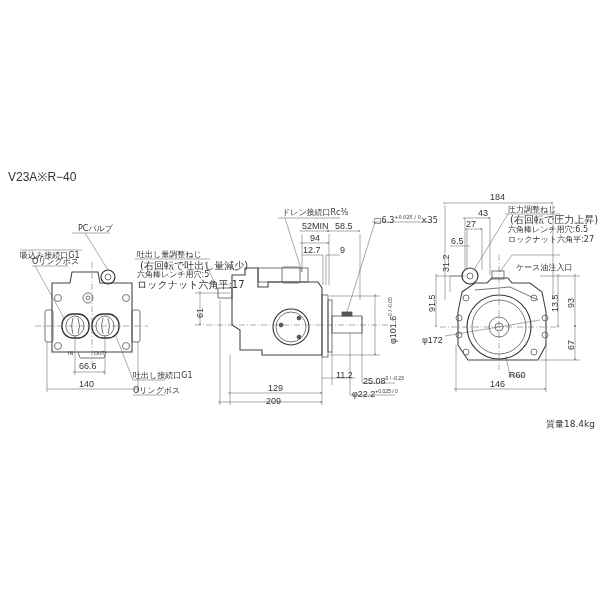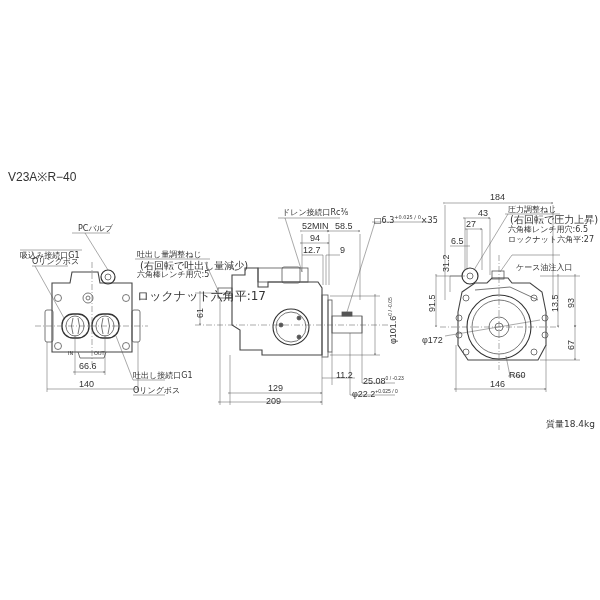--- a/index.html
+++ b/index.html
@@ -206,21 +206,21 @@
 <div class="lbl" style="left:133px;top:371px">吐出し接続口G1</div>
 <div class="lbl" style="left:133px;top:386px">Oリングボス</div>
 <div class="lbl" style="left:68px;top:349px;font-size:5px">IN</div>
 <div class="lbl" style="left:94px;top:349px;font-size:5px">OUT</div>
 <div class="dim" style="left:79px;top:361px">66.6</div>
 <div class="dim" style="left:79px;top:379px">140</div>
 
 <div class="lbl" style="left:137px;top:250px">吐出し量調整ねじ</div>
 <div class="lbl" style="left:140px;top:261px;font-size:10px">(右回転で吐出し量減少)</div>
 <div class="lbl" style="left:137px;top:270px">六角棒レンチ用穴:5</div>
-<div class="lbl" style="left:137px;top:292px;font-size:12px">ロックナット六角平:17</div>
+<div class="lbl" style="left:137px;top:280px;font-size:10px">ロックナット六角平:17</div>
 <div class="lbl" style="left:282px;top:208px"><span>ドレン接続口Rc</span><span>⅜</span></div>
 <div class="lbl" style="left:374px;top:213px"><span>□6.3</span><sup>+0.025 / 0</sup><span>×35</span></div>
 <div class="dim" style="left:302px;top:221px">52MIN</div>
 <div class="dim" style="left:335px;top:221px">58.5</div>
 <div class="dim" style="left:310px;top:233px">94</div>
 <div class="dim" style="left:303px;top:245px">12.7</div>
 <div class="dim" style="left:340px;top:245px">9</div>
 <div class="dim vert" style="left:195px;top:318px">61</div>
 <div class="dim vert" style="left:385px;top:344px"><span>φ101.6</span><sup>0 / -0.05</sup></div>
 <div class="dim" style="left:336px;top:370px">11.2</div>

